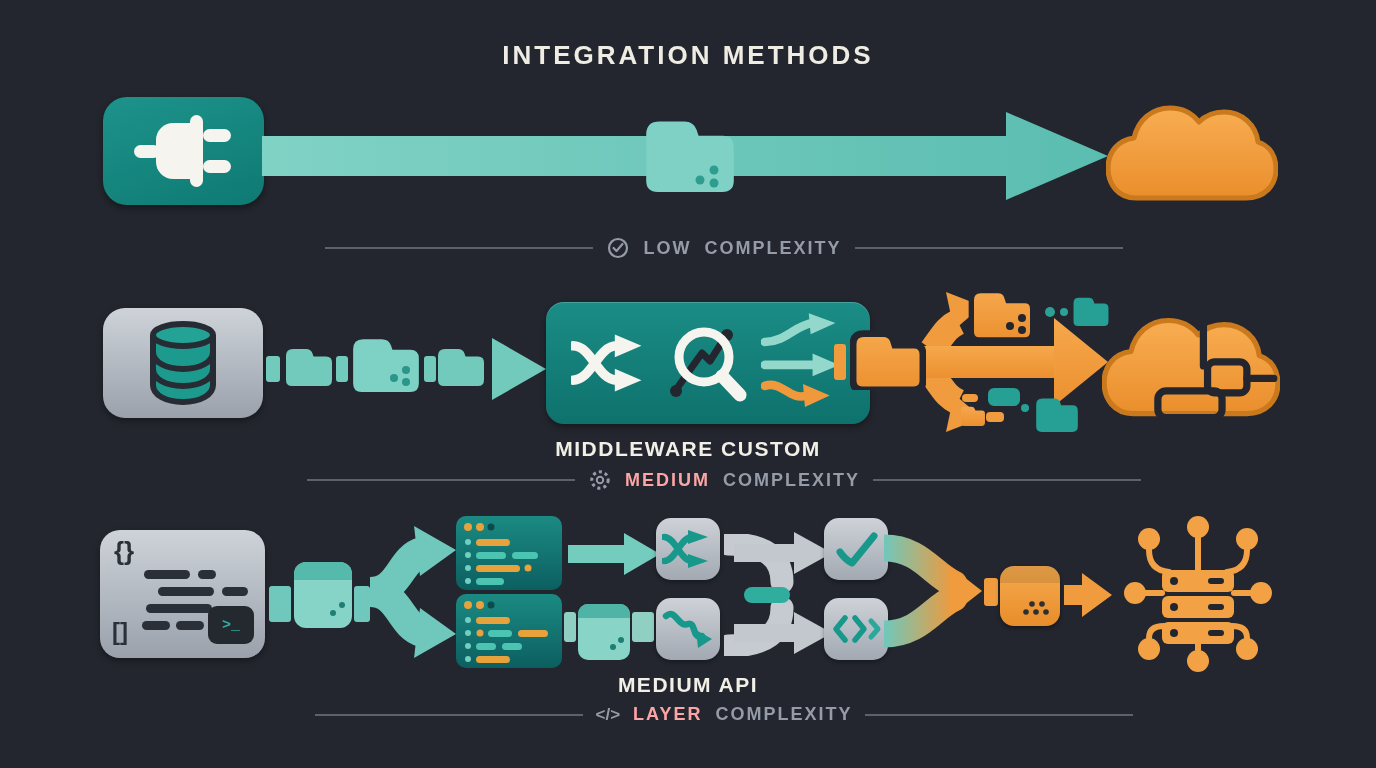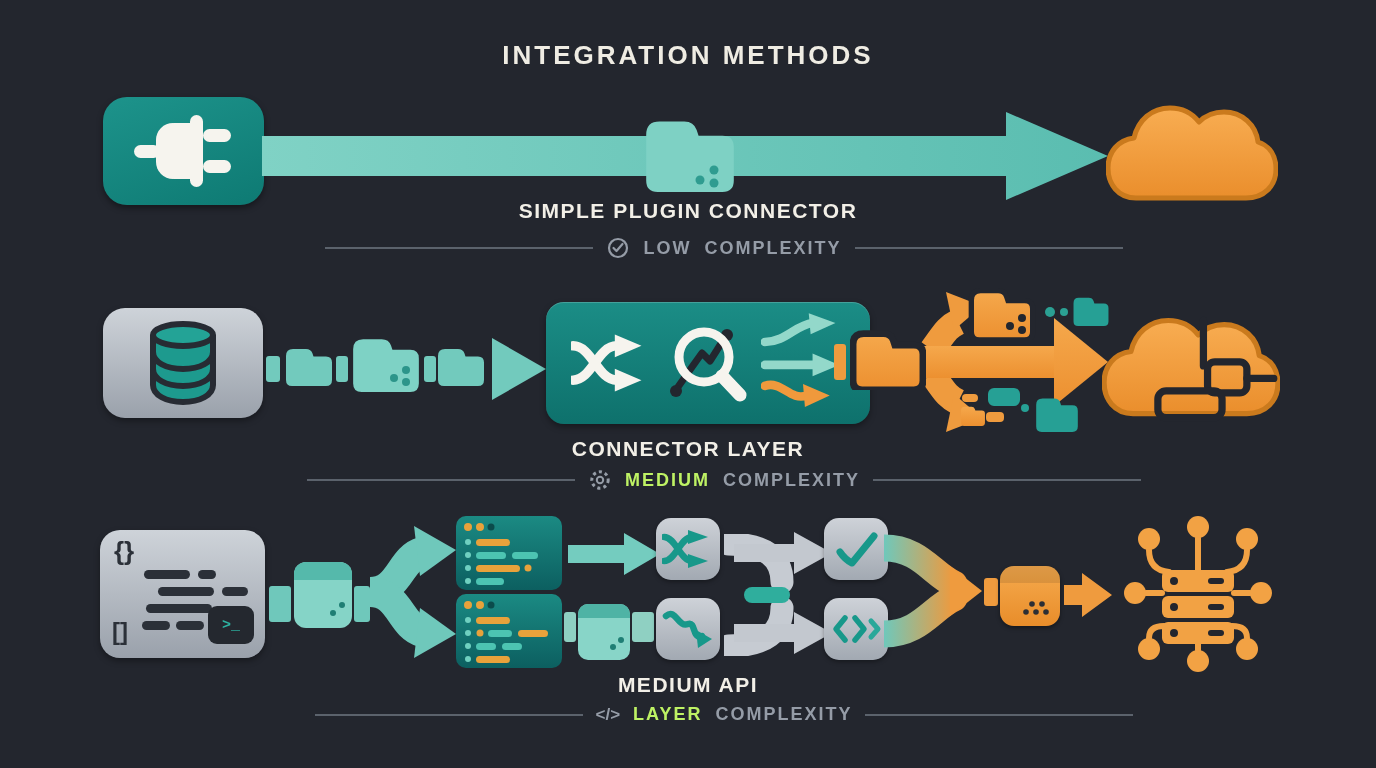--- a/index.html
+++ b/index.html
@@ -14,21 +14,21 @@
   }
   .row-label{
     position:absolute;left:0;width:100%;text-align:center;
     font-size:21px;font-weight:700;letter-spacing:1.5px;color:#f2efe7;
   }
   .row-sub{
     position:absolute;left:0;width:100%;display:flex;align-items:center;justify-content:center;
     gap:13px;color:#959ca7;font-weight:700;font-size:18px;letter-spacing:2px;padding-left:36px;
   }
   .divline{height:2px;background:#5b626c;width:268px;flex:0 0 auto;}
-  .lvl-hot{color:#bef264;text-align:center;}
+  .lvl-hot{color:#fca5a5;text-align:center;}
   .badge-glyph{font-size:17px;font-weight:700;color:#959ca7;letter-spacing:0;}
   .panel-gray{background:linear-gradient(180deg,#ced3d9,#9aa1ab);border-radius:22px;
     display:flex;align-items:center;justify-content:center;box-shadow:0 3px 6px rgba(0,0,0,.35);}
   .teal-panel{background:linear-gradient(180deg,#1b8d86,#0e716c);border-radius:18px;
     display:flex;align-items:center;justify-content:space-around;padding:0 20px;
     box-shadow:inset 0 1px 0 rgba(255,255,255,.18),0 3px 6px rgba(0,0,0,.35);}
   .plug-panel{background:linear-gradient(160deg,#1d938b,#0e7a73);border-radius:24px;
     display:flex;align-items:center;justify-content:center;box-shadow:0 3px 6px rgba(0,0,0,.4);}
   .gsq{position:absolute;width:64px;height:62px;border-radius:15px;
     background:linear-gradient(180deg,#ced2d8,#a2a9b2);display:flex;align-items:center;justify-content:center;
@@ -104,21 +104,20 @@
       <use href="#fold" x="0" y="8" width="96" height="80" fill="#7ed1c4"></use>
       <circle cx="58" cy="76" r="4.5" fill="#2f9c90"></circle>
       <circle cx="72" cy="66" r="4.5" fill="#2f9c90"></circle>
       <circle cx="72" cy="79" r="4.5" fill="#2f9c90"></circle>
     </svg>
 
     <svg class="abs" style="left:1106px;top:96px" width="172" height="112" viewBox="0 0 172 112">
       <path d="M30 102 C12 102 2 88 2 72 C2 56 12 44 28 42 C32 24 46 12 64 12 C76 12 86 17 93 26 C99 20 108 16 118 16 C136 16 150 29 152 46 C164 50 170 60 170 73 C170 90 158 102 140 102 Z" fill="url(#cl1)" stroke="#ca7a1d" stroke-width="5" stroke-linejoin="round"></path>
     </svg>
 
-    <div class="row-label" style="top:199px">SIMPLE PLUGIN CONNECTOR</div>
 
     <div class="row-sub" style="top:236px">
       <span class="divline"></span>
       <svg width="24" height="24" viewBox="0 0 24 24">
         <circle cx="12" cy="12" r="9" fill="none" stroke="#959ca7" stroke-width="2.2"></circle>
         <path d="M7.5 12 l3 3 l6 -7" fill="none" stroke="#959ca7" stroke-width="2.2" stroke-linecap="round" stroke-linejoin="round"></path>
       </svg>
       <span>LOW</span>
       <span>COMPLEXITY</span>
       <span class="divline"></span>
@@ -198,21 +197,21 @@
     </svg>
 
     <svg class="abs" style="left:1102px;top:304px" width="178" height="124" viewBox="0 0 172 112">
       <path d="M30 102 C12 102 2 88 2 72 C2 56 12 44 28 42 C32 24 46 12 64 12 C76 12 86 17 93 26 C99 20 108 16 118 16 C136 16 150 29 152 46 C164 50 170 60 170 73 C170 90 158 102 140 102 Z" fill="url(#cl1)" stroke="#ca7a1d" stroke-width="5" stroke-linejoin="round"></path>
       <path d="M98 12 V56" stroke="#23262e" stroke-width="7" stroke-linecap="round" fill="none"></path>
       <rect x="102" y="52" width="38" height="30" rx="7" fill="none" stroke="#23262e" stroke-width="7"></rect>
       <path d="M140 68 H166" stroke="#23262e" stroke-width="7" stroke-linecap="round" fill="none"></path>
       <rect x="54" y="80" width="62" height="26" rx="8" fill="none" stroke="#23262e" stroke-width="7"></rect>
     </svg>
 
-    <div class="row-label" style="top:437px">CONNECTOR LAYER</div>
+    <div class="row-label" style="top:437px">MIDDLEWARE CUSTOM</div>
 
     <div class="row-sub" style="top:468px">
       <span class="divline"></span>
       <svg width="24" height="24" viewBox="0 0 24 24">
         <circle cx="12" cy="12" r="8.2" fill="none" stroke="#959ca7" stroke-width="3" stroke-dasharray="3.1 3.1"></circle>
         <circle cx="12" cy="12" r="3.2" fill="none" stroke="#959ca7" stroke-width="2"></circle>
       </svg>
       <span class="lvl-hot">MEDIUM</span>
       <span>COMPLEXITY</span>
       <span class="divline"></span>

